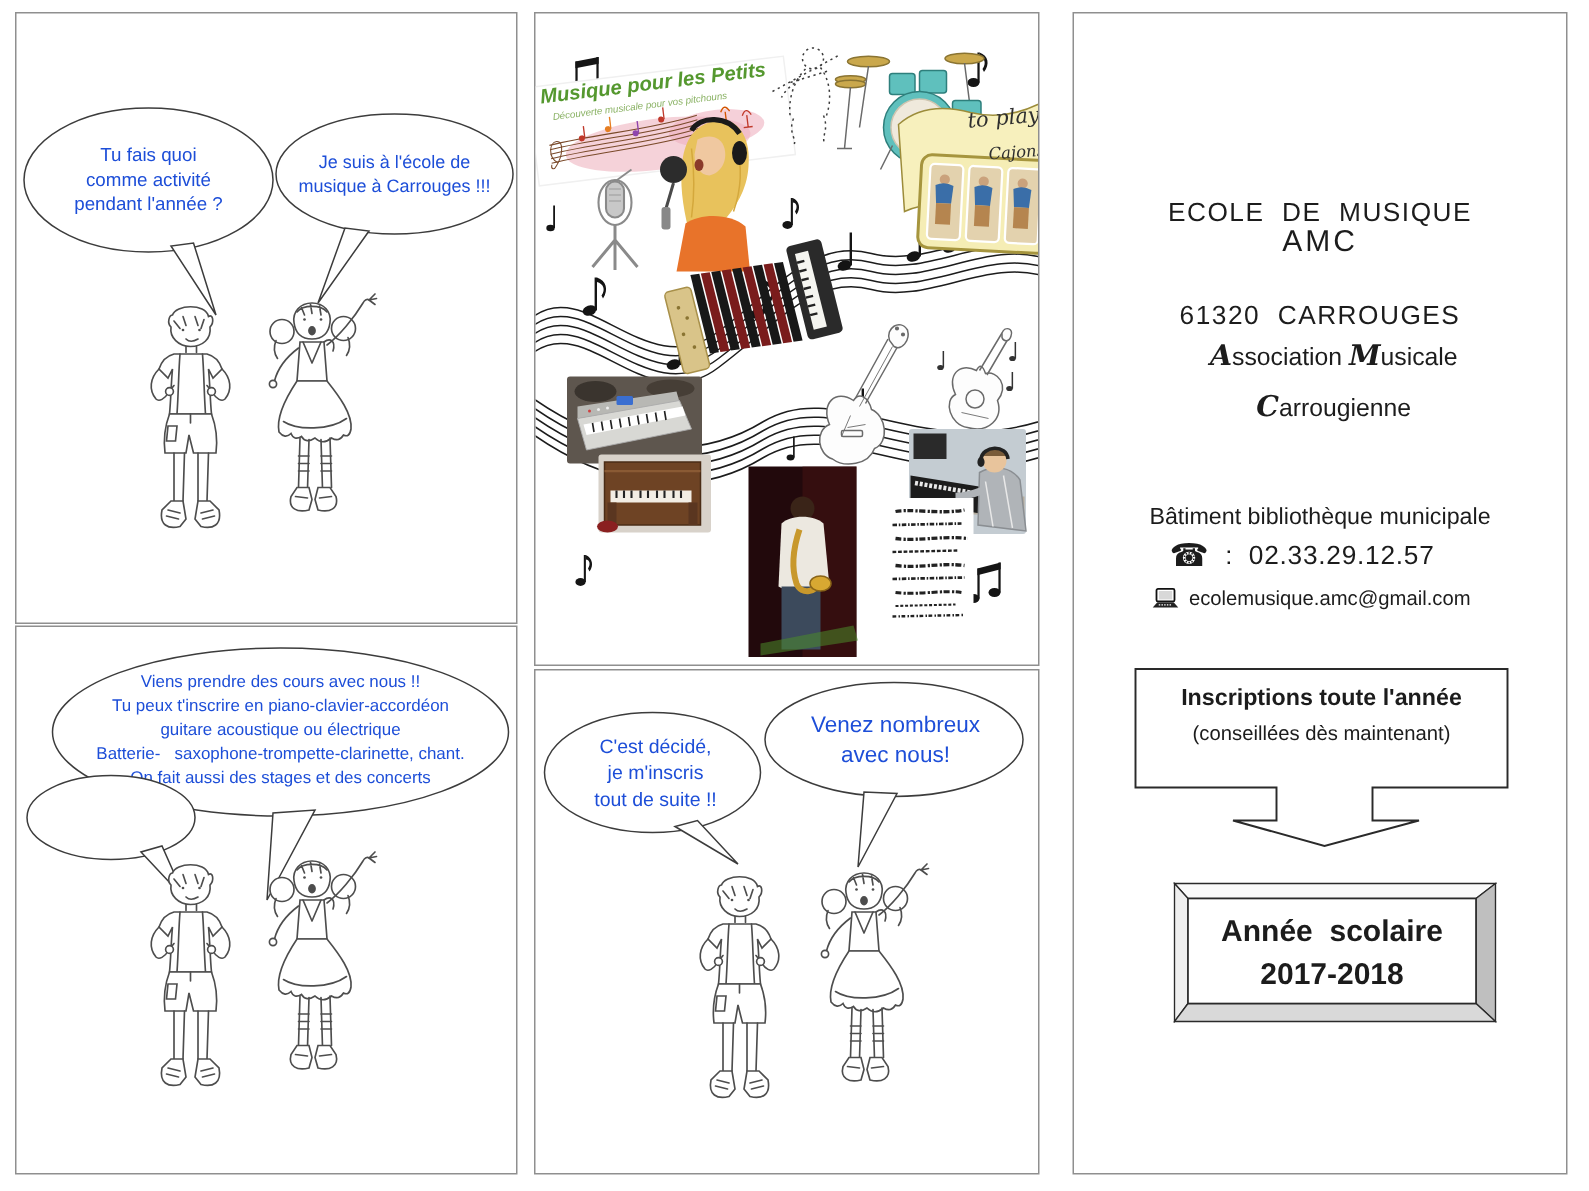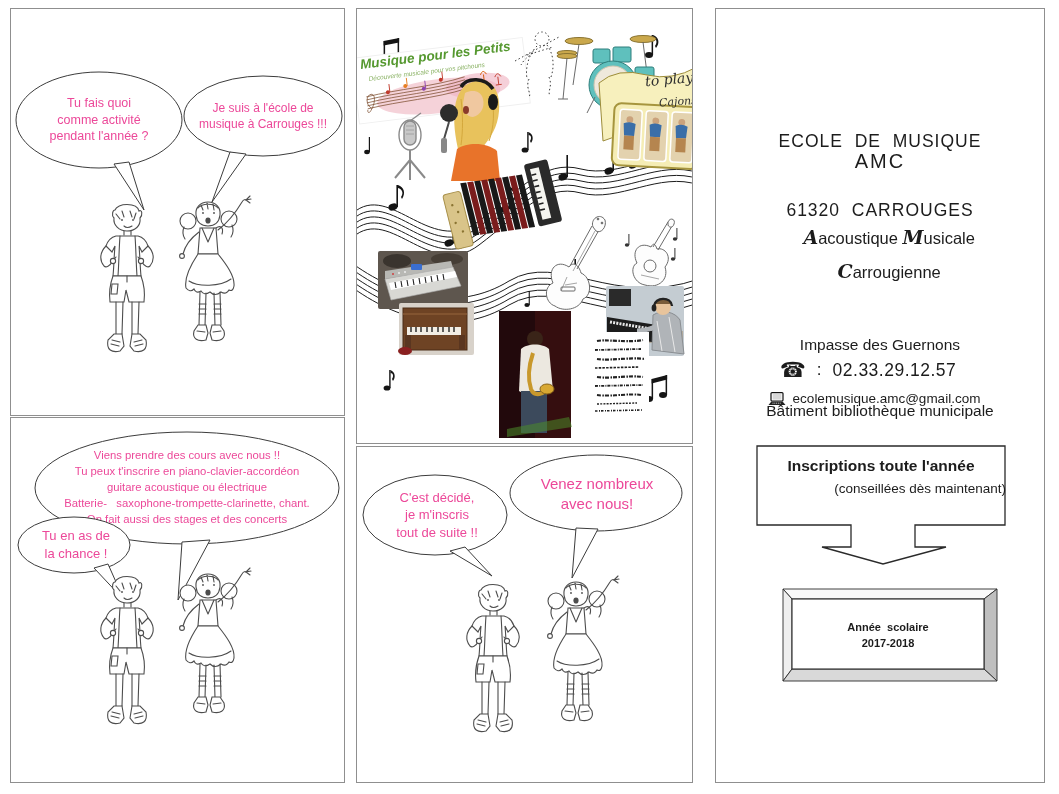--- a/index.html
+++ b/index.html
@@ -8,21 +8,21 @@
   .panel{position:absolute;border:1px solid #8f8f8f;background:#ffffff;box-sizing:border-box;}
   #box-lt{left:10px;top:8px;width:335px;height:408px;}
   #box-lb{left:10px;top:417px;width:335px;height:366px;}
   #box-mt{left:356px;top:8px;width:337px;height:436px;overflow:hidden;}
   #box-mb{left:356px;top:446px;width:337px;height:337px;}
   #box-r{left:715px;top:8px;width:330px;height:775px;}
 
   .bubble{position:absolute;}
   .bubble svg{position:absolute;left:0;top:0;width:100%;height:100%;}
   .bubble .bubble-text{position:absolute;display:flex;align-items:center;justify-content:center;
-      text-align:center;white-space:pre-wrap;line-height:1.35;color:#ec4899;}
+      text-align:center;white-space:pre-wrap;line-height:1.35;color:#1d4ed8;}
   .kid{position:absolute;}
 
   
   .rtext{position:absolute;left:715px;width:330px;text-align:center;white-space:pre-wrap;}
   .script{font-family:"DejaVu Serif",serif;font-style:italic;font-weight:bold;font-size:19px;}
   .hand{font-family:"DejaVu Serif",serif;font-style:italic;color:#2f2f2f;}
   .overlay{position:absolute;}
   .row{display:flex;align-items:center;justify-content:center;gap:7px;}
 </style>
 </head>
@@ -408,22 +408,20 @@
 Tu peux t'inscrire en piano-clavier-accordéon
 guitare acoustique ou électrique
 Batterie-   saxophone-trompette-clarinette, chant.
 On fait aussi des stages et des concerts</div>
   </div>
   <div class="bubble" style="left:16px;top:516px;width:120px;height:88px;">
     <svg viewBox="0 0 120 88">
         <ellipse cx="58" cy="29" rx="56" ry="28" fill="#fff" stroke="#3c3c3c"></ellipse>
         <path d="M78,52 L108,84 L92,48 Z" fill="#fff" stroke="#3c3c3c"></path>
       </svg>
-    <div class="bubble-text" style="left:6px;top:4px;right:6px;height:50px;font-size:13px;">Tu en as de
-la chance !</div>
   </div>
   <svg class="kid" viewBox="0 0 82 172" style="left:86px;top:572px;width:82px;height:172px;">
       <use href="#boy-sketch"></use>
     </svg>
   <svg class="kid" viewBox="0 0 88 178" style="left:166px;top:566px;width:88px;height:178px;">
       <use href="#girl-sketch"></use>
     </svg>
 
   <div class="bubble" style="left:362px;top:474px;width:150px;height:104px;">
     <svg viewBox="0 0 150 104">
@@ -449,28 +447,27 @@
       <use href="#girl-sketch"></use>
     </svg>
 
   <div class="rtext" style="top:84px;font-size:17.5px;letter-spacing:1px;line-height:1.32;">
     <div>ECOLE  DE  MUSIQUE</div>
     <div>61320  CARROUGES</div>
   </div>
   <div class="rtext" style="top:150px;font-size:20px;letter-spacing:2px;">AMC</div>
 
   <div class="rtext" style="top:207px;font-size:16.5px;">
-    <span class="script">A</span><span>acoustique </span><span class="script">M</span><span>usicale</span>
+    <span class="script">A</span><span>ssociation </span><span class="script">M</span><span>usicale</span>
   </div>
   <div class="rtext" style="top:241px;font-size:16.5px;">
     <span class="script">C</span><span>arrougienne</span>
   </div>
 
   <div class="rtext" style="top:290px;font-size:15.5px;line-height:1.42;">
-    <div>Impasse des Guernons</div>
     <div>Bâtiment bibliothèque municipale</div>
   </div>
 
   <div class="rtext row" style="top:358px;transform:translateX(-12px);">
     <span style="font-size:21px;">☎</span>
     <span style="font-size:17px;margin:0 4px;">:</span>
     <span style="font-size:17.5px;letter-spacing:0.5px;">02.33.29.12.57</span>
   </div>
 
   <div class="rtext row" style="top:391px;transform:translateX(-6px);">
@@ -481,31 +478,31 @@
       <path d="M4.5,11.2 L13.5,11.2" stroke="#fff" stroke-width="0.8" stroke-dasharray="1 0.8"></path>
     </svg>
     <span style="font-size:13.5px;">ecolemusique.amc@gmail.com</span>
   </div>
 
   <div class="overlay" style="left:756px;top:445px;width:250px;height:122px;padding-left:17px;">
     <svg width="250" height="122" viewBox="0 0 250 122" style="position:absolute;left:0;top:0;">
       <path d="M1,1 L249,1 L249,80 L159,80 L159,102 L190,102 L127,119 L66,102 L95,102 L95,80 L1,80 Z" fill="#ffffff" stroke="#2a2a2a" stroke-width="1.3"></path>
     </svg>
     <div style="position:absolute;left:0;top:12px;width:250px;text-align:center;font-weight:bold;font-size:15.5px;">Inscriptions toute l'année</div>
-    <div style="position:absolute;left:0;top:36px;width:250px;text-align:right;font-size:13.5px;">(conseillées dès maintenant)</div>
+    <div style="position:absolute;left:0;top:36px;width:250px;text-align:center;font-size:13.5px;">(conseillées dès maintenant)</div>
   </div>
 
   <div class="overlay" style="left:782px;top:588px;width:216px;height:94px;">
     <svg width="216" height="94" viewBox="0 0 216 94" style="position:absolute;left:0;top:0;">
       <polygon points="1,1 215,1 202,11 10,11" fill="#fafafa" stroke="#2a2a2a" stroke-width="0.9"></polygon>
       <polygon points="1,1 1,93 10,81 10,11" fill="#efefef" stroke="#2a2a2a" stroke-width="0.9"></polygon>
       <polygon points="215,1 215,93 202,81 202,11" fill="#bfbfbf" stroke="#2a2a2a" stroke-width="0.9"></polygon>
       <polygon points="1,93 215,93 202,81 10,81" fill="#d9d9d9" stroke="#2a2a2a" stroke-width="0.9"></polygon>
       <rect x="10" y="11" width="192" height="70" fill="#ffffff" stroke="#2a2a2a" stroke-width="1.1"></rect>
     </svg>
     <div style="position:absolute;left:10px;top:14px;width:192px;height:68px;display:flex;flex-direction:column;
-                align-items:center;justify-content:center;font-weight:bold;font-size:11px;line-height:1.45;white-space:pre-wrap;">
+                align-items:center;justify-content:center;font-weight:bold;font-size:20px;line-height:1.45;white-space:pre-wrap;">
       <div>Année  scolaire</div>
       <div>2017-2018</div>
     </div>
   </div>
 
 </div>
 
 </body></html>

